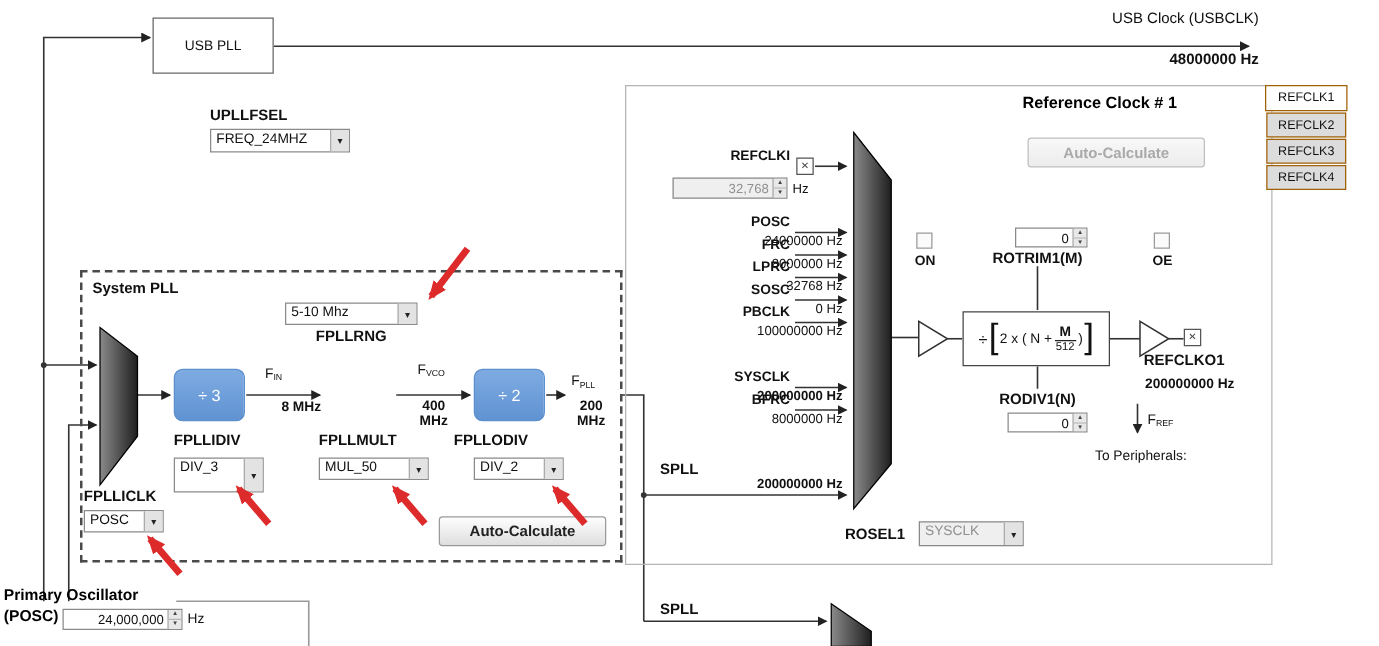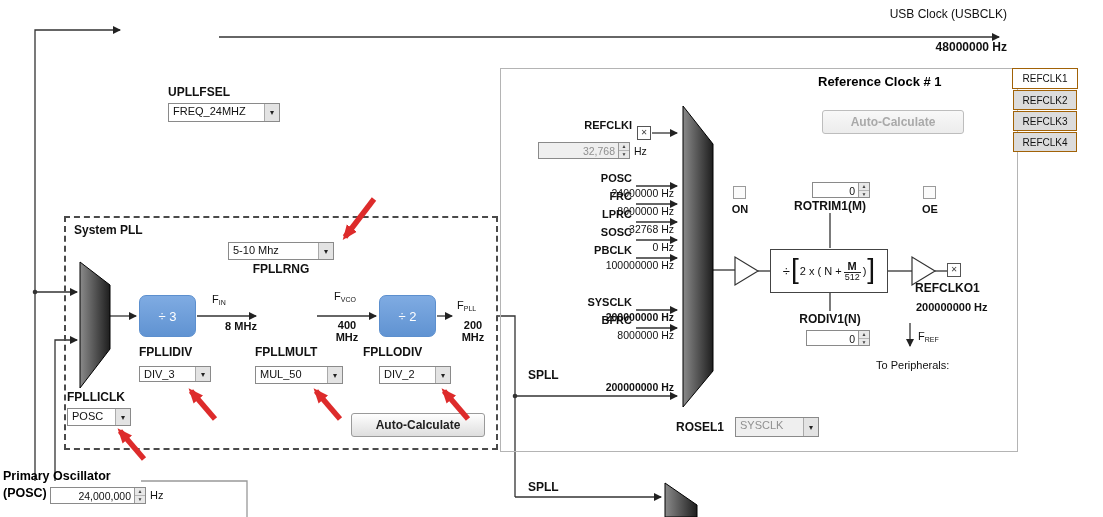--- a/index.html
+++ b/index.html
@@ -87,20 +87,23 @@
     </g>
     <circle cx="35" cy="292" r="2.3" fill="#333" stroke="none"></circle>
     <circle cx="515" cy="396" r="2.3" fill="#333" stroke="none"></circle>
     <polygon points="80,262 110,285 110,349 80,388" fill="url(#mg)" stroke="#000" stroke-width="1"></polygon>
     <polygon points="683,106 713,144 713,371 683,407" fill="url(#mg)" stroke="#000" stroke-width="1"></polygon>
     <polygon points="665,483 697,505 697,517 665,517" fill="url(#mg)" stroke="#000" stroke-width="1"></polygon>
     <polygon points="735,257 735,285 758,271" fill="#fff" stroke="#333" stroke-width="1.2"></polygon>
     <polygon points="912,257 912,285 935,271" fill="#fff" stroke="#333" stroke-width="1.2"></polygon>
   </svg>
 
+  <div class="abs box" style="left:122px;top:14px;width:97px;height:45px;">
+    <span class="lbl">USB PLL</span>
+  </div>
   <div class="abs lbl2 r" style="left:800px;top:7px;width:207px;">USB Clock (USBCLK)</div>
   <div class="abs lbl2 r b" style="left:800px;top:40px;width:207px;">48000000 Hz</div>
   <div class="abs lbl2 b" style="left:168px;top:85px;">UPLLFSEL</div>
   <div class="abs combo" style="left:168px;top:103px;width:112px;height:19px;">
     <span class="combo-val">FREQ_24MHZ</span>
     <span class="combo-btn">▾</span>
   </div>
 
   <div class="abs dashedbox" style="left:64px;top:216px;width:434px;height:234px;"></div>
   <div class="abs lbl2 b" style="left:74px;top:223px;">System PLL</div>
@@ -129,21 +132,21 @@
   <div class="abs lbl b c" style="left:317px;top:319px;width:60px;">400</div>
   <div class="abs lbl b c" style="left:317px;top:331px;width:60px;">MHz</div>
 
   <div class="abs lbl" style="left:457px;top:299px;">
     <span>F</span><sub>PLL</sub>
   </div>
   <div class="abs lbl b c" style="left:448px;top:319px;width:50px;">200</div>
   <div class="abs lbl b c" style="left:448px;top:331px;width:50px;">MHz</div>
 
   <div class="abs lbl2 b" style="left:139px;top:345px;">FPLLIDIV</div>
-  <div class="abs combo" style="left:139px;top:366px;width:72px;height:16px;">
+  <div class="abs combo" style="left:139px;top:366px;width:72px;height:28px;">
     <span class="combo-val">DIV_3</span>
     <span class="combo-btn">▾</span>
   </div>
 
   <div class="abs lbl2 b" style="left:255px;top:345px;">FPLLMULT</div>
   <div class="abs combo" style="left:255px;top:366px;width:88px;height:18px;">
     <span class="combo-val">MUL_50</span>
     <span class="combo-btn">▾</span>
   </div>
 

